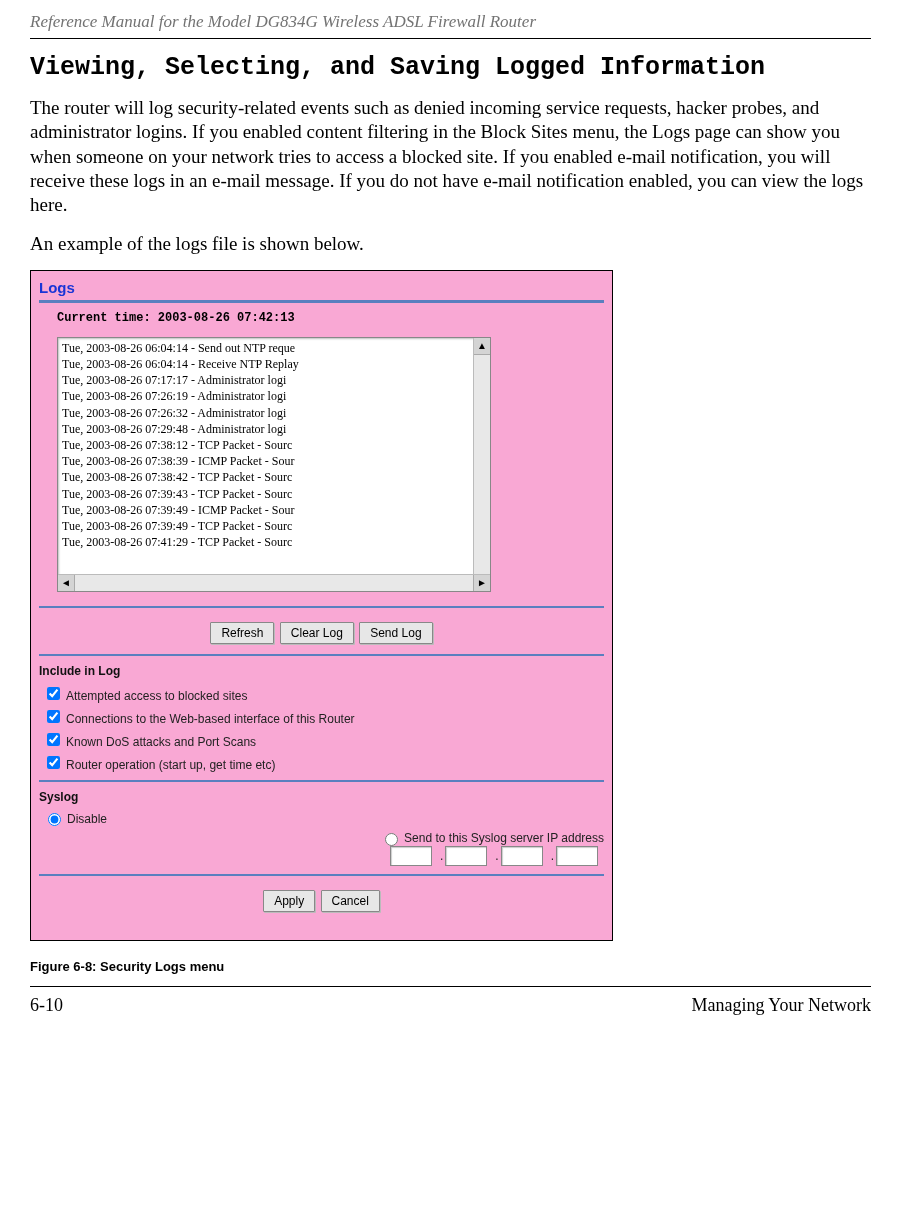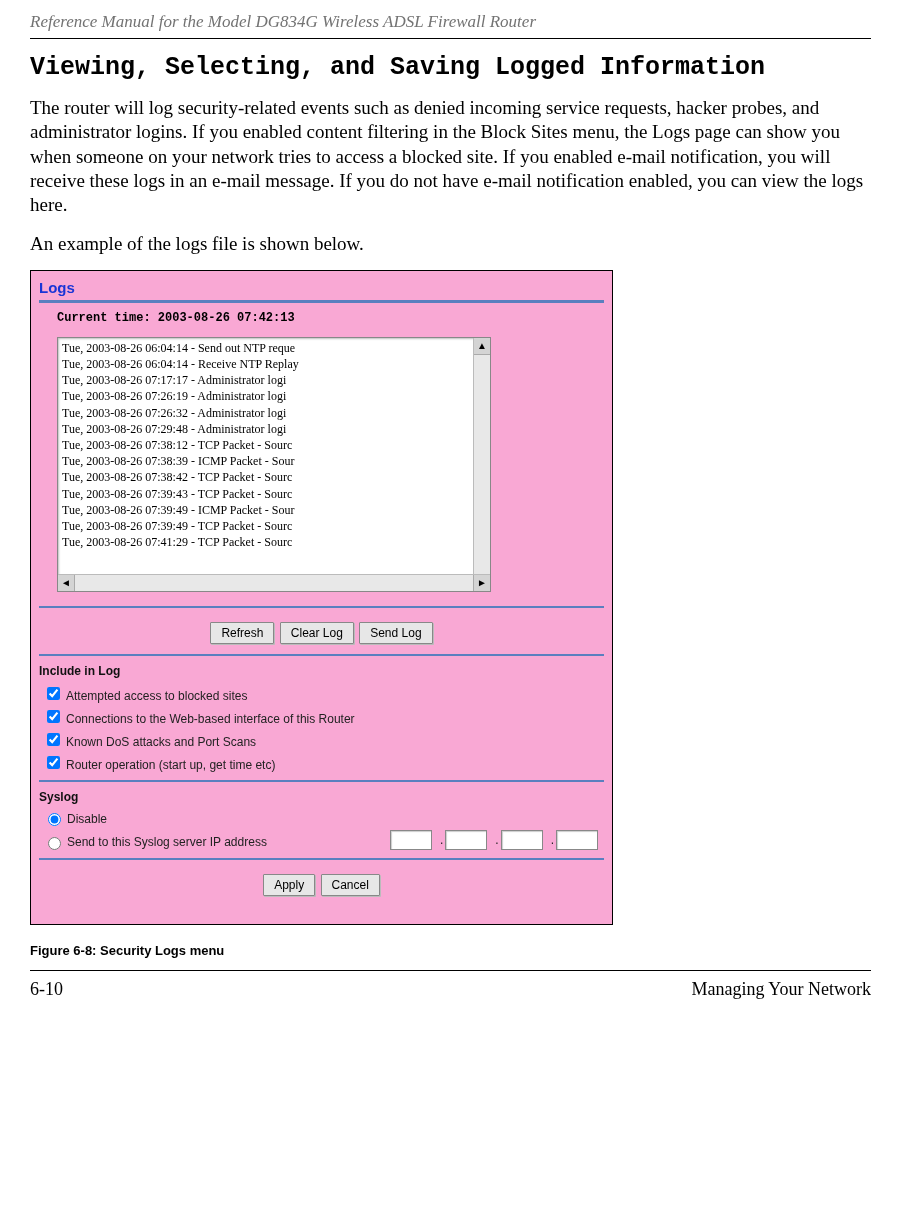--- a/index.html
+++ b/index.html
@@ -236,21 +236,21 @@
       <span>Router operation (start up, get time etc)</span>
     </div>
 
     <div class="rule-navy thin"></div>
 
     <div class="section-label">Syslog</div>
     <div class="radio-row">
       <input type="radio" name="syslog" checked="" style="">
       <span>Disable</span>
     </div>
-    <div class="radio-row" style="justify-content:space-between;">
+    <div class="radio-row" style="justify-content:space-between;flex-direction:column;">
       <div style="display:flex;align-items:center;">
         <input type="radio" name="syslog" style="">
         <span>Send to this Syslog server IP address</span>
       </div>
       <div class="syslog-ip">
         <input class="ip-box" style=""> .
         <input class="ip-box" style=""> .
         <input class="ip-box" style=""> .
         <input class="ip-box" style="">
       </div>

